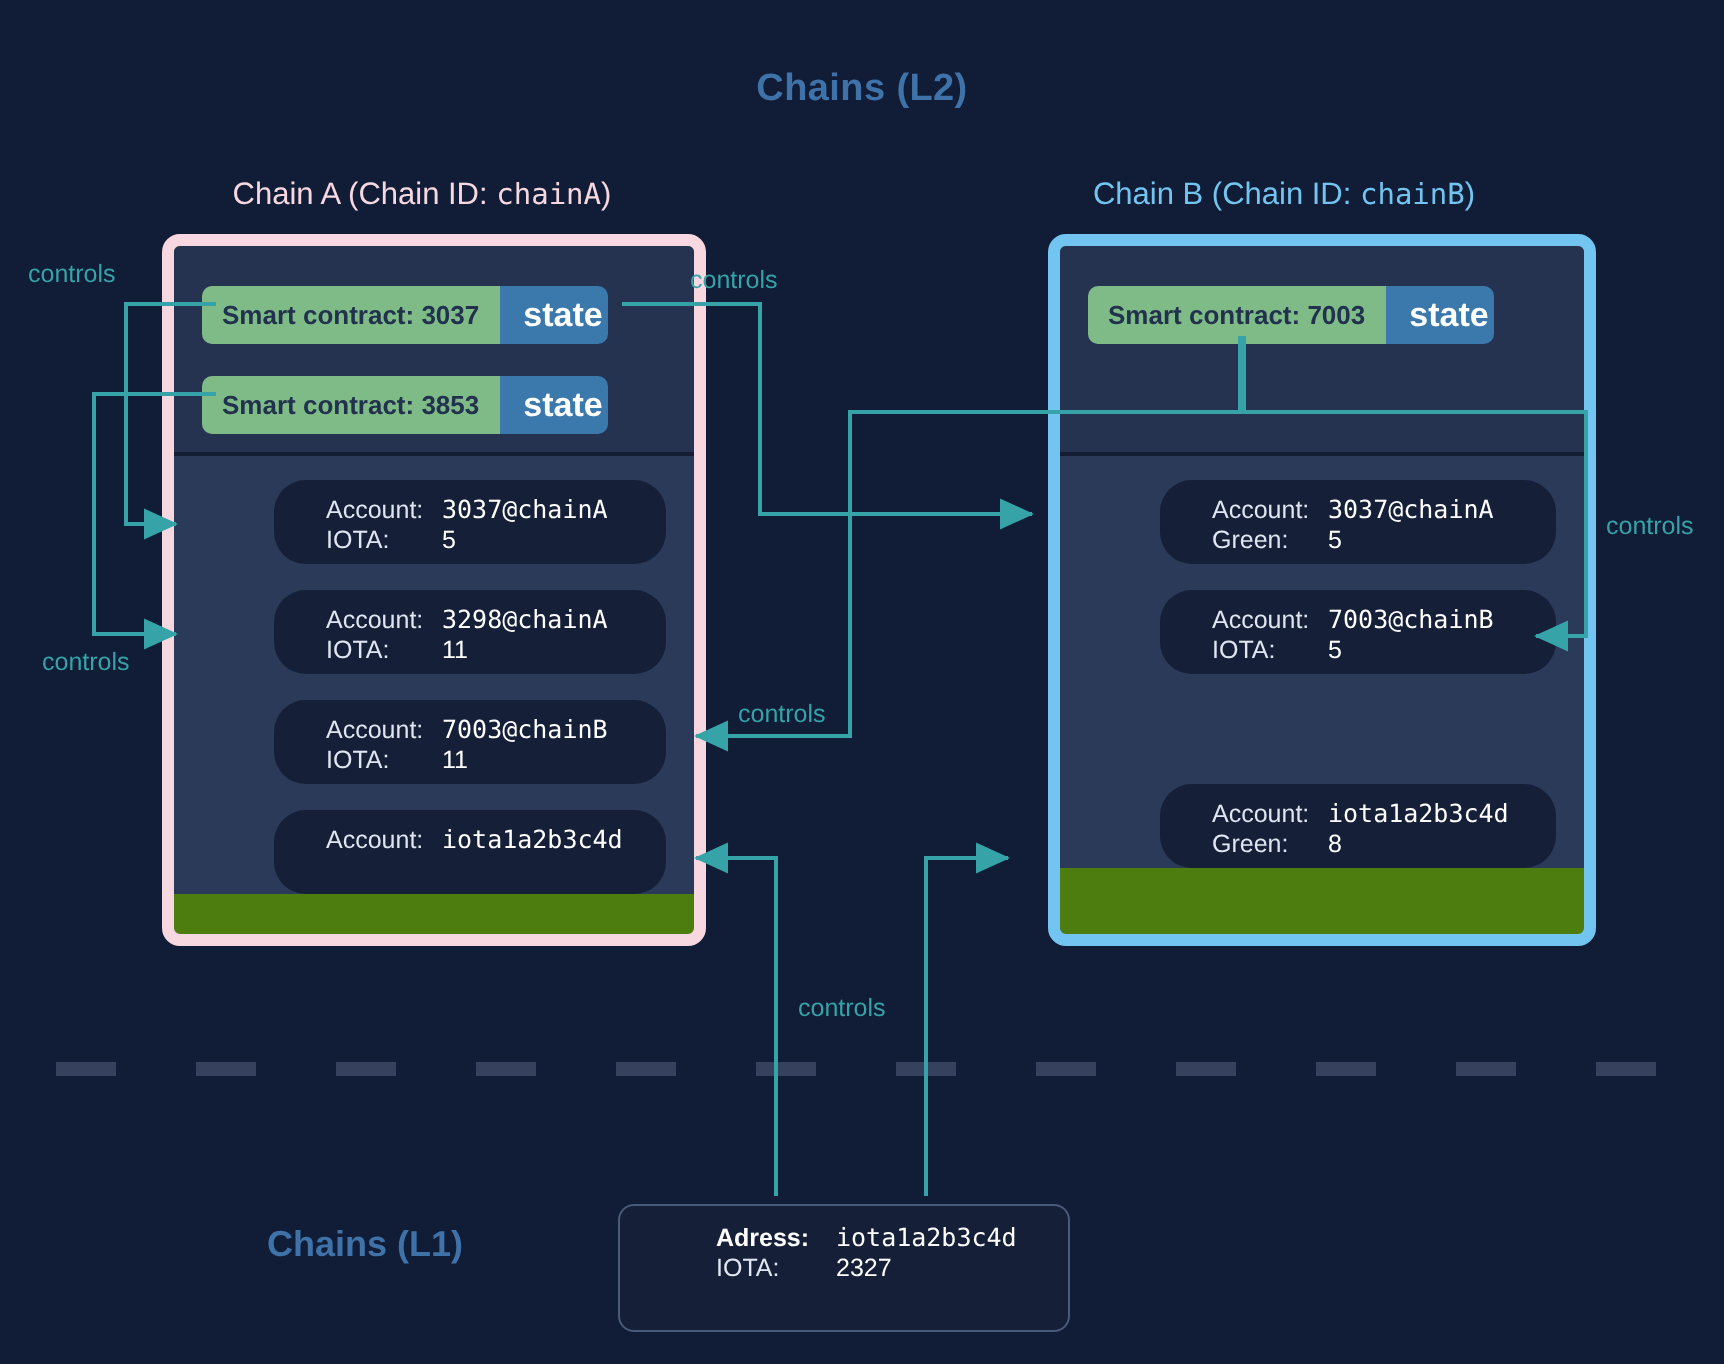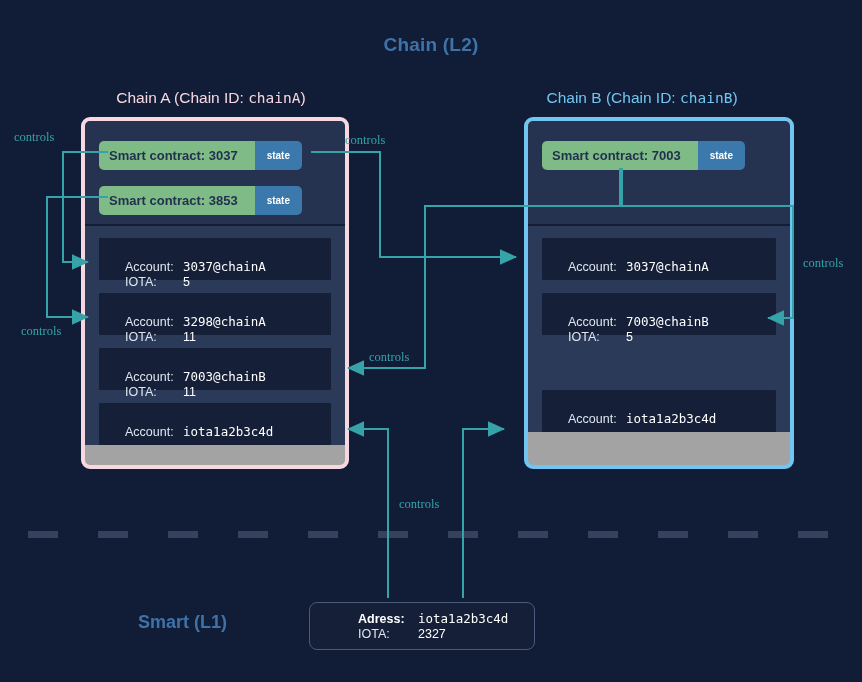--- a/index.html
+++ b/index.html
@@ -38,22 +38,22 @@
     font-size: 15.5px;
     white-space: nowrap;
   }
   #chain-a-title { left: 81px; top: 89px; width: 260px; text-align: center; color: #f7d8e0; }
   #chain-b-title { left: 511px; top: 89px; width: 262px; text-align: center; color: #72c5f0; }
   .mono-inline { font-family: "DejaVu Sans Mono", monospace; font-size: 14.5px; }
 
   
   .chain-panel {
     border-radius: 9px;
-    border: 4px solid #ffffff;
-    background: #a3a3a3;
+    border: 6px solid #ffffff;
+    background: #4d7c0f;
     overflow: hidden;
   }
   #chain-a { left: 81px; top: 117px; width: 260px; height: 344px; border-color: #f7d8e0; }
   #chain-b { left: 524px; top: 117px; width: 262px; height: 344px; border-color: #72c5f0; }
   .panel-top {
     background: #253350;
     width: 100%;
     box-sizing: border-box;
     border-bottom: 2px solid #141d33;
   }
@@ -83,38 +83,39 @@
     font-weight: bold;
     display: flex;
     align-items: center;
     padding: 0 10px;
     flex: 1 1 auto;
     white-space: nowrap;
   }
   .sc-state {
     background: #3b79ad;
     color: #ffffff;
-    font-size: 10px;
+    font-size: 17px;
     font-weight: bold;
     display: flex;
     align-items: center;
     justify-content: center;
     padding: 6px 12px;
     flex: 0 0 auto;
   }
 
   
   .acct {
     background: #151f38;
-    border-radius: 1px;
+    border-radius: 16px;
     height: 42px;
     margin-bottom: 13px;
-    padding: 21px 0 0 26px;
+    padding: 7px 0 0 26px;
     box-sizing: border-box;
     position: relative;
+    margin-left: 36px;
   }
   .acct.spacer-gap { margin-bottom: 55px; }
   .acct-row {
     font-size: 12.5px;
     line-height: 15px;
     color: #e7ecf4;
     white-space: nowrap;
   }
   .acct-key {
     display: inline-block;
@@ -124,59 +125,58 @@
   }
   .acct-val {
     font-family: "DejaVu Sans Mono", monospace;
     font-size: 12.5px;
     color: #ffffff;
   }
   .acct-val.plain { font-family: "Liberation Sans", sans-serif; }
 
   
   #tangle-box {
-    left: 309px; top: 602px; width: 226px; height: 48px;
+    left: 309px; top: 602px; width: 226px; height: 64px;
     background: #151f38;
     border: 1px solid #4a5a7a;
     border-radius: 8px;
     box-sizing: border-box;
     padding: 8px 0 0 48px;
   }
   #tangle-box .acct-row { line-height: 15px; }
   #tangle-box .acct-key { width: 60px; }
   #tangle-box .acct-key.bold { font-weight: bold; color: #ffffff; }
 
   
   #dash-line {
     left: 28px; top: 531px; width: 806px; height: 7px;
   }
 
   
   .ctrl-label {
     font-size: 12.5px;
     color: #35a3a8;
     white-space: nowrap;
-    font-family: Liberation Serif, serif;
   }
   #ctrl-a1 { left: 14px;  top: 130px; }
   #ctrl-a2 { left: 21px;  top: 324px; }
   #ctrl-mid-top { left: 345px; top: 133px; }
   #ctrl-mid-bot { left: 369px; top: 350px; }
   #ctrl-right { left: 803px; top: 256px; }
   #ctrl-bottom { left: 399px; top: 497px; }
 
   
   #wires { left: 0; top: 0; width: 862px; height: 682px; pointer-events: none; }
 </style>
 </head>
 <body>
 
 <div id="canvas">
 
-  <div class="abs" id="main-title">Chain (L2)</div>
+  <div class="abs" id="main-title">Chains (L2)</div>
 
   <div class="abs chain-title" id="chain-a-title"><span>Chain A (Chain ID: </span><span class="mono-inline">chainA</span><span>)</span></div>
 
   <div class="abs chain-title" id="chain-b-title"><span>Chain B (Chain ID: </span><span class="mono-inline">chainB</span><span>)</span></div>
 
   <div class="abs chain-panel" id="chain-a">
     <div class="panel-top">
       <div class="sc">
         <div class="sc-name">Smart contract: 3037</div>
         <div class="sc-state">state</div>
@@ -224,42 +224,48 @@
       <div class="sc">
         <div class="sc-name">Smart contract: 7003</div>
         <div class="sc-state">state</div>
       </div>
     </div>
     <div class="panel-bottom">
       <div class="acct">
         <div class="acct-row">
           <span class="acct-key">Account:</span><span class="acct-val">3037@chainA</span>
         </div>
+        <div class="acct-row">
+          <span class="acct-key">Green:</span><span class="acct-val plain">5</span>
+        </div>
       </div>
       <div class="acct spacer-gap">
         <div class="acct-row">
           <span class="acct-key">Account:</span><span class="acct-val">7003@chainB</span>
         </div>
         <div class="acct-row">
           <span class="acct-key">IOTA:</span><span class="acct-val plain">5</span>
         </div>
       </div>
       <div class="acct">
         <div class="acct-row">
           <span class="acct-key">Account:</span><span class="acct-val">iota1a2b3c4d</span>
+        </div>
+        <div class="acct-row">
+          <span class="acct-key">Green:</span><span class="acct-val plain">8</span>
         </div>
       </div>
     </div>
   </div>
 
   <svg class="abs" id="dash-line" viewBox="0 0 806 7" width="806" height="7">
     <line x1="0" y1="3.5" x2="806" y2="3.5" stroke="#36415e" stroke-width="7" stroke-dasharray="30 40"></line>
   </svg>
 
-  <div class="abs" id="tangle-title">Smart (L1)</div>
+  <div class="abs" id="tangle-title">Chains (L1)</div>
 
   <div class="abs" id="tangle-box">
     <div class="acct-row">
       <span class="acct-key bold">Adress:</span><span class="acct-val">iota1a2b3c4d</span>
     </div>
     <div class="acct-row">
       <span class="acct-key">IOTA:</span><span class="acct-val plain">2327</span>
     </div>
   </div>
 

